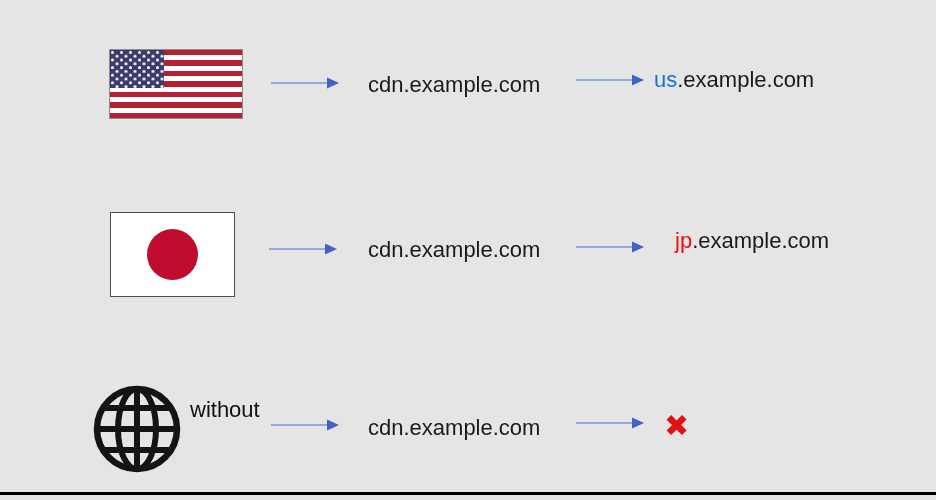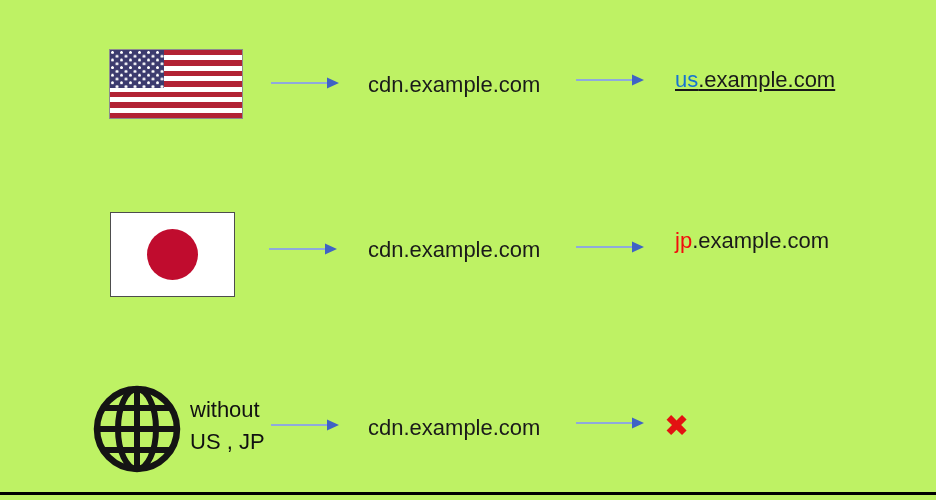--- a/index.html
+++ b/index.html
@@ -1,20 +1,20 @@
 <!DOCTYPE html>
 <html style="--arrow-shaft: #8faadc; --arrow-head: #3f63c5; --us-prefix-blue: #1673d2; --jp-prefix-red: #f20d0d; --x-mark-red: #e31212; --note-gray: #404040; --domain-black: #1a1a1a; --japan-circle-red: #c00c2e; --us-flag-red: #b22234; --us-flag-canton: #3c3b6e;"><head>
 <meta charset="utf-8">
 <style>
   html, body { margin: 0; padding: 0; background: #ffffff; }
   .canvas {
     position: relative;
     width: 936px;
     height: 500px;
-    background: #bef264;
+    background: #e5e5e5;
     overflow: hidden;
     font-family: "Liberation Sans", sans-serif;
   }
 
   
   .domain {
     position: absolute;
     font-size: 22px;
     line-height: 26px;
     color: var(--domain-black, #1a1a1a);
@@ -24,20 +24,21 @@
   .prefix-jp { color: var(--jp-prefix-red, #f20d0d); }
 
   .globe-label {
     position: absolute;
     left: 190px;
     top: 394px;
     font-size: 22px;
     line-height: 32px;
     color: #111111;
     white-space: nowrap;
+    text-align: right;
   }
 
   .result-fail {
     position: absolute;
     left: 664px;
     top: 408px;
     height: 36px;
     display: flex;
     align-items: center;
     gap: 6px;
@@ -139,21 +140,21 @@
 
   <div class="domain" style="left:368px; top:72px;">cdn.example.com</div>
 
   <div class="arrow r1a2">
     <svg width="70" height="12" viewBox="0 0 70 12">
       <line class="arrow-line" x1="1" y1="6" x2="57" y2="6"></line>
       <polygon class="arrow-tip" points="57,0.5 69,6 57,11.5"></polygon>
     </svg>
   </div>
 
-  <div class="domain" style="left:675px; top:67px;text-decoration:underline;"><span class="prefix-us">us</span><span>.example.com</span></div>
+  <div class="domain" style="left:654px; top:67px;"><span class="prefix-us">us</span><span>.example.com</span></div>
 
   <div class="flag-jp">
     <div class="flag-jp-sun"></div>
   </div>
 
   <div class="arrow r2a1">
     <svg width="70" height="12" viewBox="0 0 70 12">
       <line class="arrow-line" x1="1" y1="6" x2="57" y2="6"></line>
       <polygon class="arrow-tip" points="57,0.5 69,6 57,11.5"></polygon>
     </svg>
@@ -176,21 +177,20 @@
       <ellipse class="globe-stroke" cx="44" cy="44" rx="19" ry="40" stroke-width="6"></ellipse>
       <line class="globe-stroke" x1="44" y1="4" x2="44" y2="84" stroke-width="6"></line>
       <line class="globe-stroke" x1="4" y1="44" x2="84" y2="44" stroke-width="6"></line>
       <line class="globe-stroke" x1="10" y1="23" x2="78" y2="23" stroke-width="6"></line>
       <line class="globe-stroke" x1="10" y1="65" x2="78" y2="65" stroke-width="6"></line>
     </svg>
   </div>
 
   <div class="globe-label">
     <div>without</div>
-    <div>US , JP</div>
   </div>
 
   <div class="arrow r3a1">
     <svg width="70" height="12" viewBox="0 0 70 12">
       <line class="arrow-line" x1="1" y1="6" x2="57" y2="6"></line>
       <polygon class="arrow-tip" points="57,0.5 69,6 57,11.5"></polygon>
     </svg>
   </div>
 
   <div class="domain" style="left:368px; top:415px;">cdn.example.com</div>

